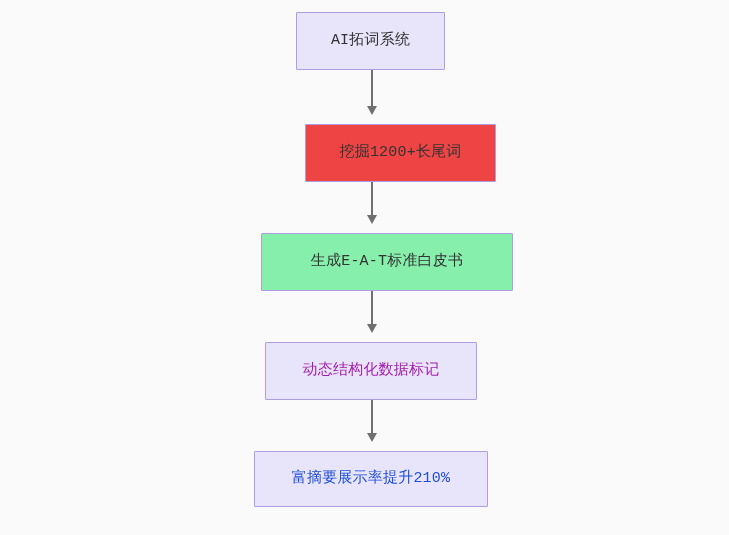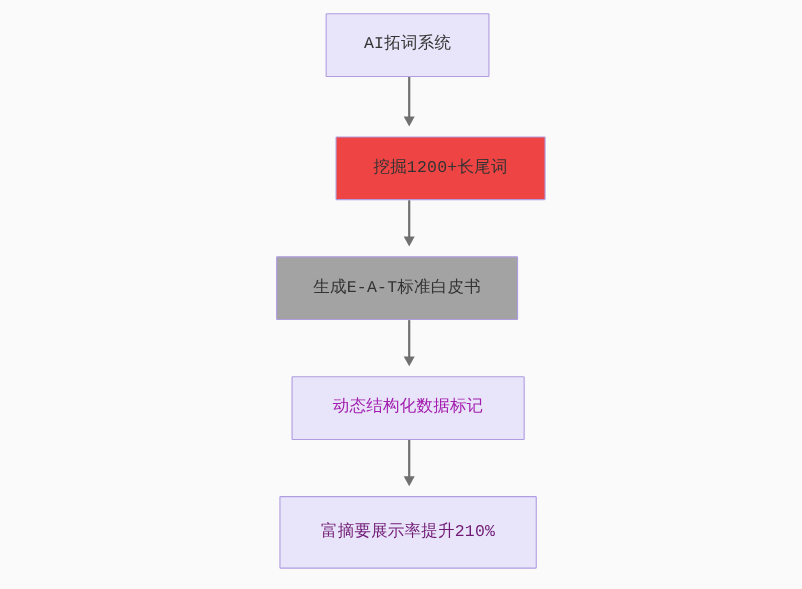--- a/index.html
+++ b/index.html
@@ -85,25 +85,25 @@
   </div>
 
   <div class="node" style="left: 296px; top: 12px; width: 149px; height: 58px; background: rgb(232, 228, 249); border-color: rgb(176, 156, 224); color: rgb(51, 51, 51);">
     <span class="node-label">AI拓词系统</span>
   </div>
 
   <div class="node" style="left: 275px; top: 124px; width: 191px; height: 58px; background: #ef4444; border-color: rgb(176, 156, 224); color: rgb(51, 51, 51); margin-left: 30px;">
     <span class="node-label">挖掘1200+长尾词</span>
   </div>
 
-  <div class="node" style="left: 251px; top: 233px; width: 220px; height: 58px; background: #a3a3a3; border-color: rgb(176, 156, 224); color: rgb(51, 51, 51);">
+  <div class="node" style="left: 261px; top: 233px; width: 252px; height: 58px; background: #86efac; border-color: rgb(176, 156, 224); color: rgb(51, 51, 51);">
     <span class="node-label">生成E-A-T标准白皮书</span>
   </div>
 
   <div class="node" style="left: 265px; top: 342px; width: 212px; height: 58px; background: rgb(232, 228, 249); border-color: rgb(176, 156, 224); color: #a21caf;">
     <span class="node-label">动态结构化数据标记</span>
   </div>
 
-  <div class="node" style="left: 254px; top: 451px; width: 234px; height: 66px; background: rgb(232, 228, 249); border-color: rgb(176, 156, 224); color: #701a75;">
+  <div class="node" style="left: 254px; top: 451px; width: 234px; height: 56px; background: rgb(232, 228, 249); border-color: rgb(176, 156, 224); color: #1d4ed8;">
     <span class="node-label">富摘要展示率提升210%</span>
   </div>
 
 </div>
 
 </body></html>

